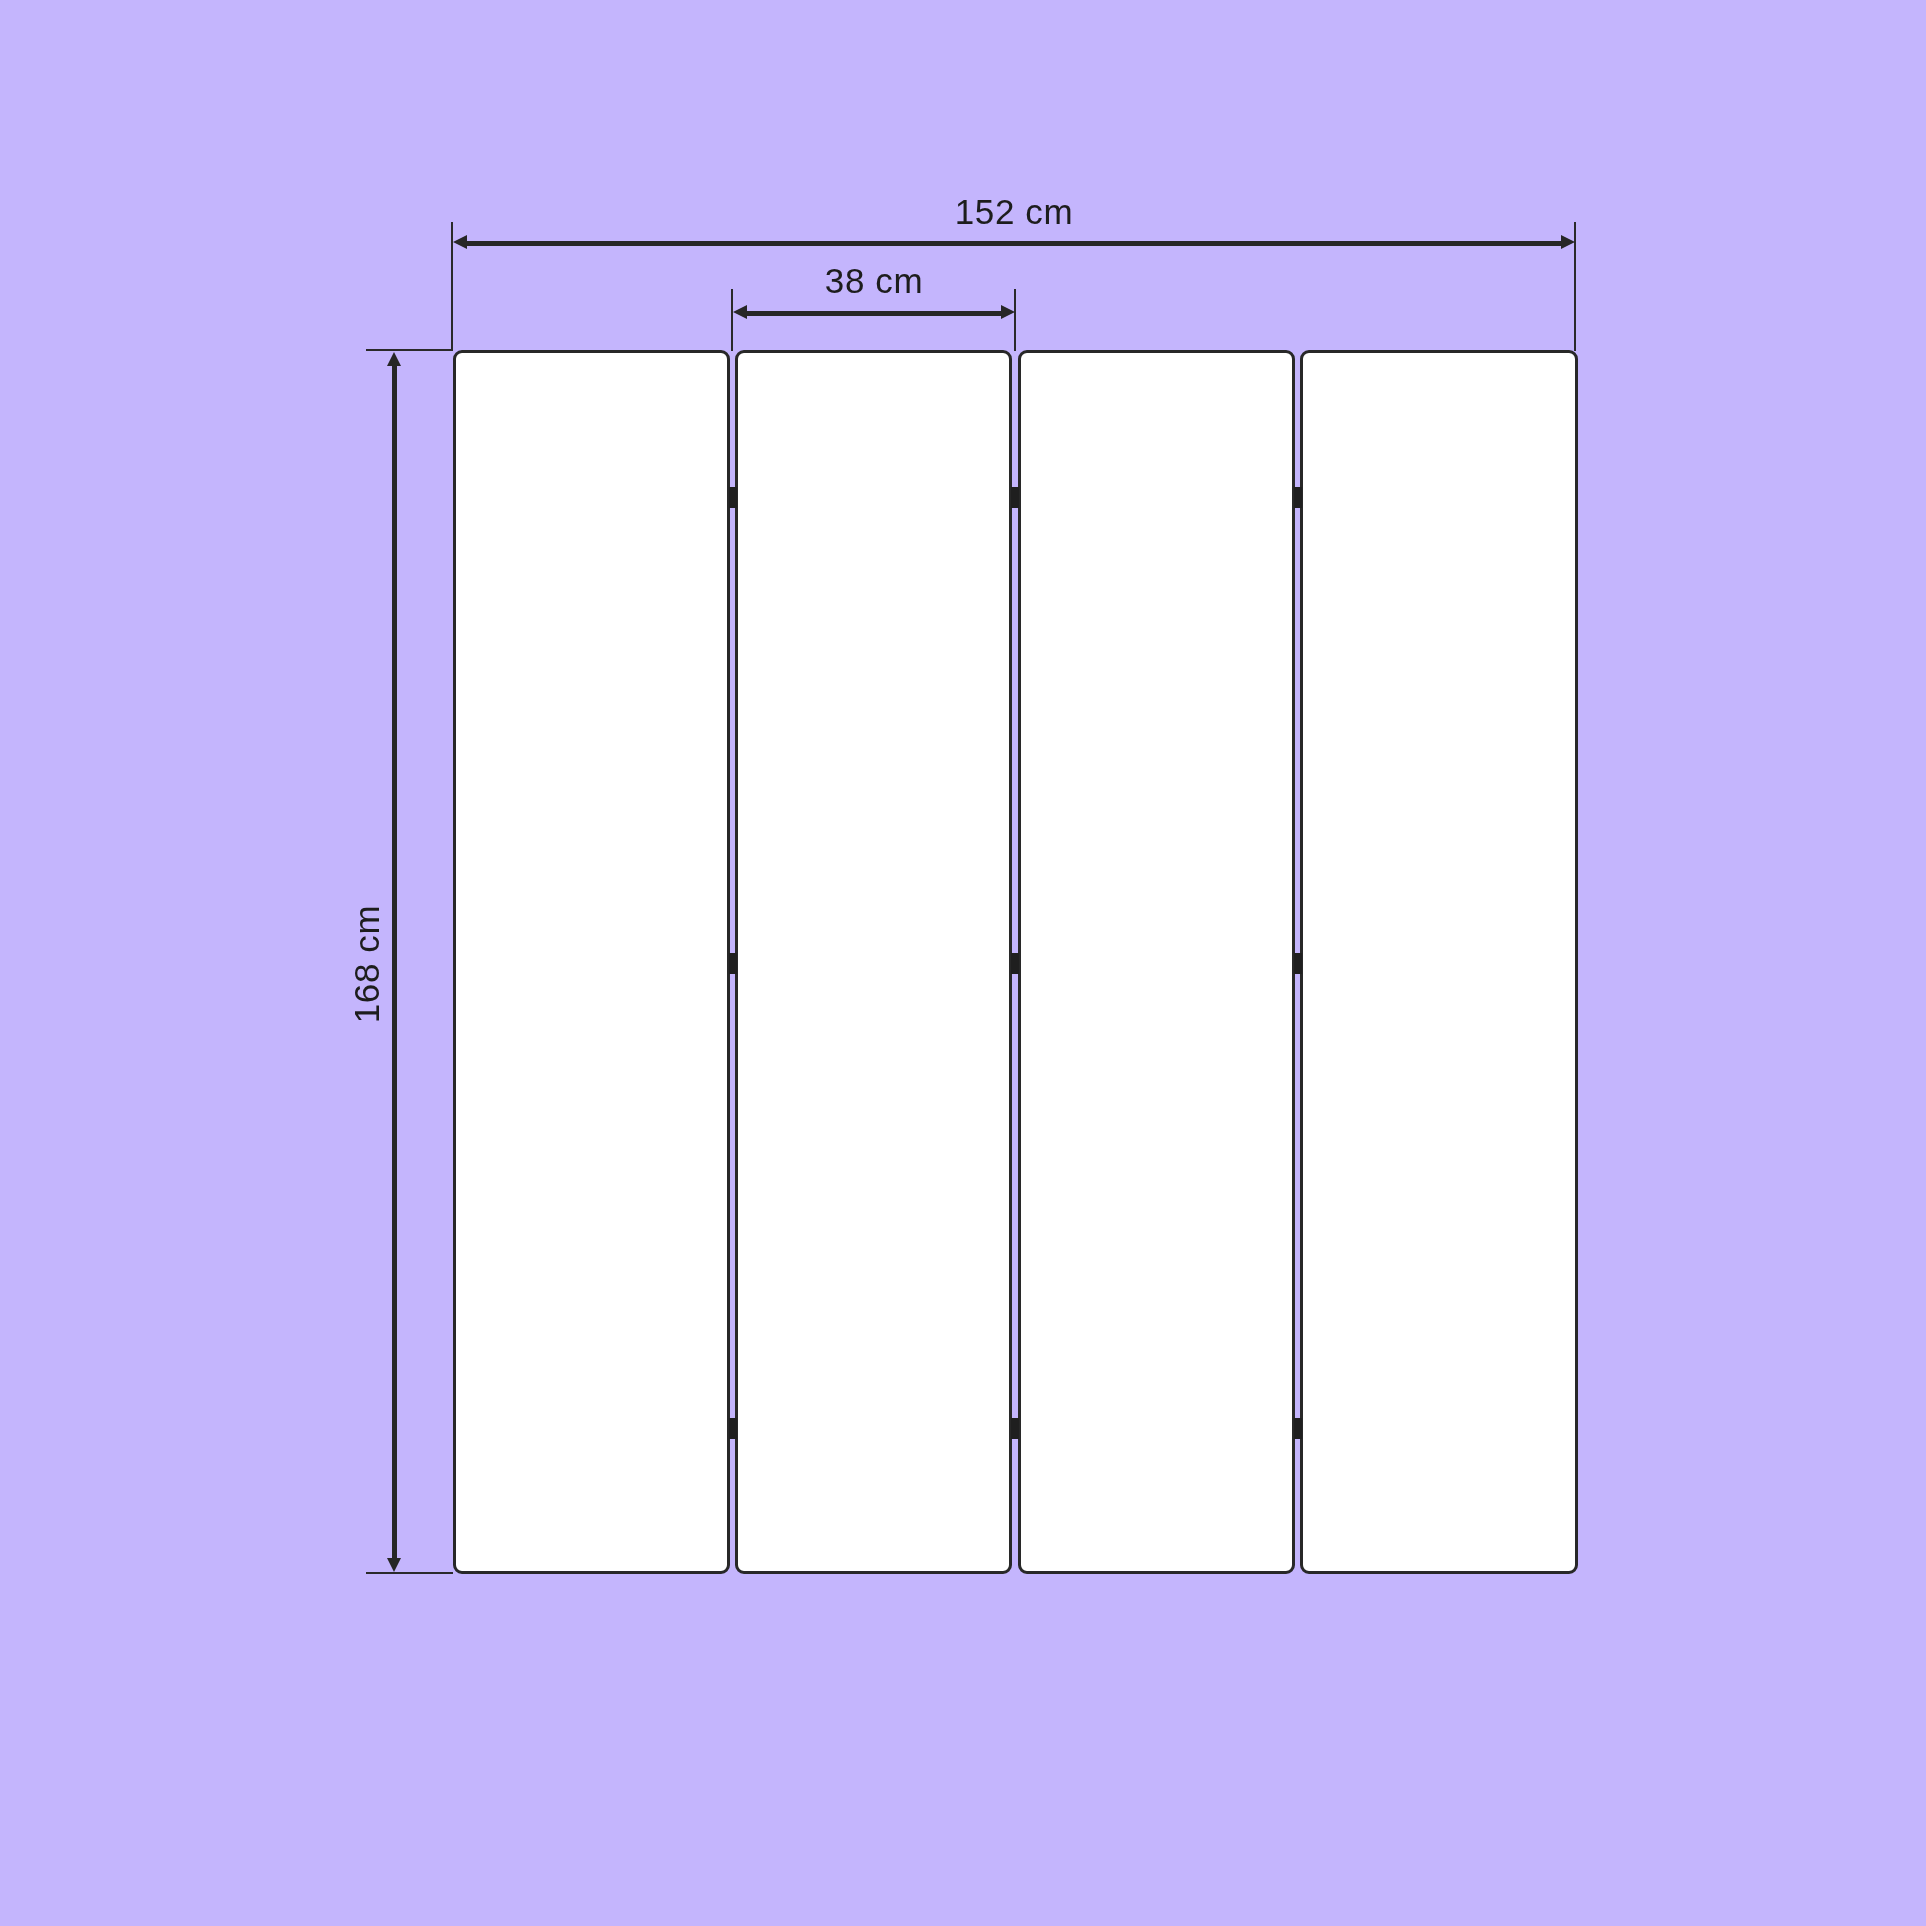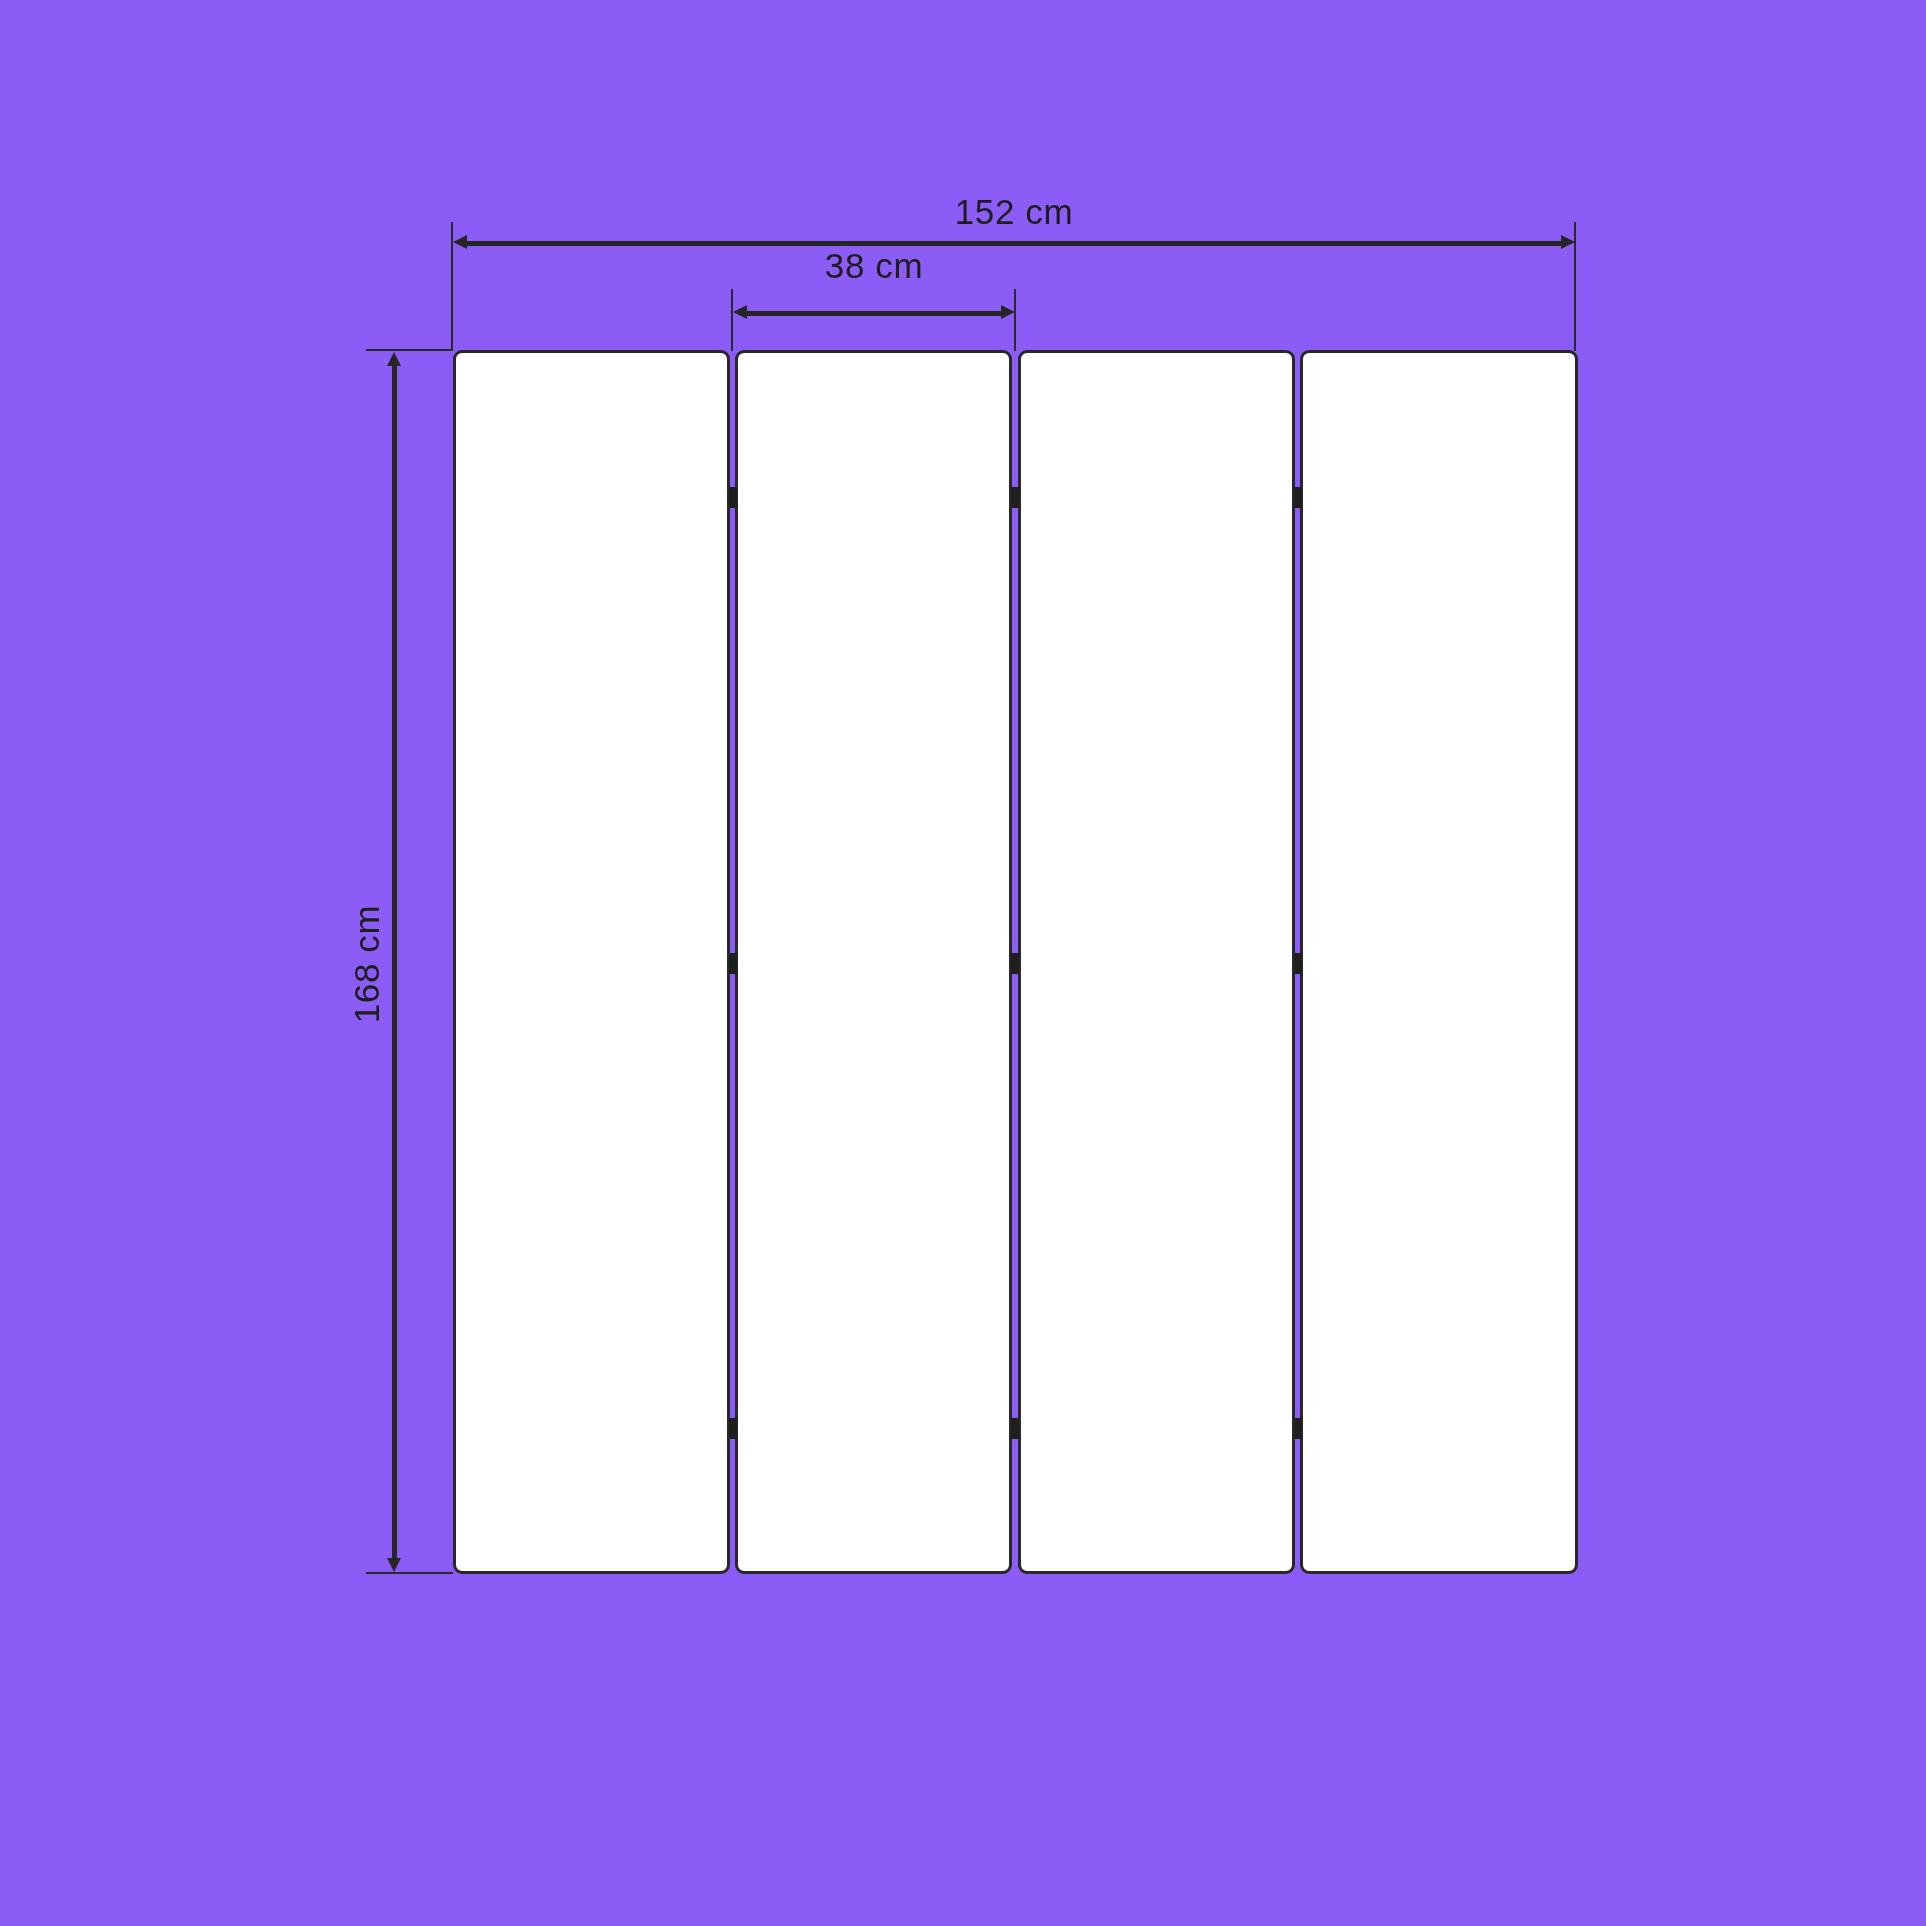--- a/index.html
+++ b/index.html
@@ -4,21 +4,21 @@
 <style>
   html, body {
     margin: 0;
     padding: 0;
     background: #ffffff;
   }
   .stage {
     position: relative;
     width: 1926px;
     height: 1926px;
-    background: #8b5cf6;
+    background: #c4b5fd;
     font-family: "Liberation Sans", sans-serif;
     overflow: hidden;
   }
   
   .panel {
     position: absolute;
     top: 350px;
     height: 1224px;
     background: #ffffff;
     border: 3.2px solid #282828;
@@ -102,21 +102,21 @@
   <div>
     <div class="dim-label label-h" style="left:1014px; top:194px;">152 cm</div>
     <div class="ext-line" style="left:451px;  top:222px; width:1.9px; height:129px;"></div>
     <div class="ext-line" style="left:1574px; top:222px; width:1.9px; height:129px;"></div>
     <div class="shaft-h" style="left:464px; top:241px; width:1102px;"></div>
     <div class="ah ah-left" style="left:453px;  top:235px;"></div>
     <div class="ah ah-right" style="left:1561px; top:235px;"></div>
   </div>
 
   <div>
-    <div class="dim-label label-h" style="left:874px; top:248px;text-align:right;">38 cm</div>
+    <div class="dim-label label-h" style="left:874px; top:263px;text-align:right;">38 cm</div>
     <div class="ext-line" style="left:731px; top:289px; width:1.9px; height:62px;"></div>
     <div class="ext-line" style="left:1014px; top:289px; width:1.9px; height:62px;"></div>
     <div class="shaft-h" style="left:743px; top:311px; width:261px;"></div>
     <div class="ah ah-left" style="left:733px; top:305px;"></div>
     <div class="ah ah-right" style="left:1001px; top:305px;"></div>
   </div>
 
   <div>
     <div class="dim-label label-v" style="left:366px; top:964px;">168 cm</div>
     <div class="ext-line" style="left:366px; top:349px;  width:87px; height:1.9px;"></div>

